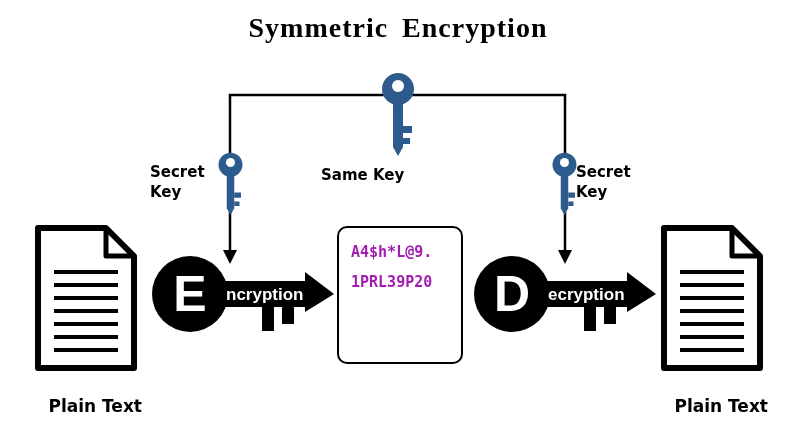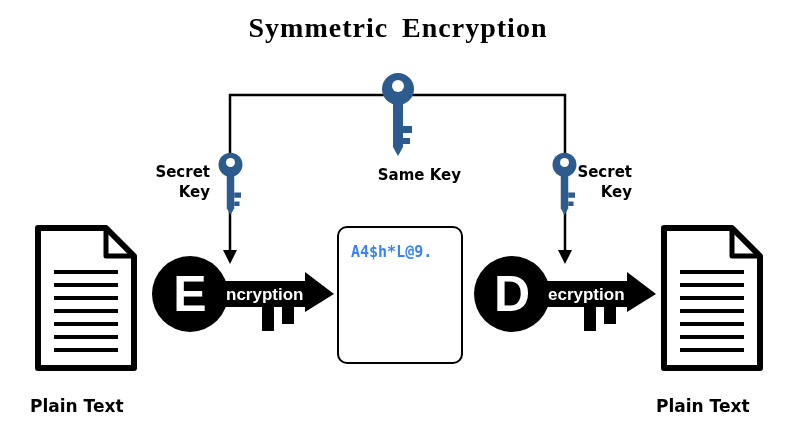--- a/index.html
+++ b/index.html
@@ -31,21 +31,21 @@
   .key-center { left: 376px; top: 72px; }
   .key-left   { left: 214px; top: 152px; }
   .key-right  { left: 548px; top: 152px; }
 
   .label {
     position: absolute;
     z-index: 3;
     font-weight: 700;
     font-size: 15px;
     line-height: 20px;
-    text-align: right;
+    text-align: left;
     color: #000;
   }
   .same-key    { left: 321px; top: 165px; width: 140px; }
   .secret-left { left: 150px; top: 162px; width: 60px; }
   .secret-right{ left: 576px; top: 162px; width: 56px; }
 
   .doc-left  { left: 30px;  top: 222px; }
   .doc-right { left: 656px; top: 222px; }
 
   .enc { left: 150px; top: 252px; }
@@ -61,28 +61,28 @@
     background: #fff;
     z-index: 2;
     padding: 9px 0 0 12px;
   }
   .cipher-line {
     font-family: "DejaVu Sans Mono", "Liberation Mono", monospace;
     font-weight: 700;
     font-size: 15px;
     line-height: 30px;
     white-space: nowrap;
-    color: #3b82f6;
+    color: #a21caf;
   }
   .caption {
     position: absolute;
     top: 396px;
     font-weight: 700;
     font-size: 17px;
-    text-align: left;
+    text-align: right;
     color: #000;
     z-index: 3;
   }
   .cap-left   { left: 30px;  width: 112px; }
   .cap-center { left: 332px; width: 132px; }
   .cap-right  { left: 656px; width: 112px; }
 </style>
 </head>
 <body>
 
@@ -161,18 +161,19 @@
   </svg>
 
   <svg class="cipherkey dec" width="190" height="86" viewBox="0 0 190 86">
     <use href="#cipherkey-shape" fill="#000000"></use>
     <text x="40" y="59" text-anchor="middle" font-size="50" font-weight="bold" fill="#ffffff" font-family="Liberation Sans, sans-serif">D</text>
     <text x="76" y="48" font-size="17" font-weight="bold" fill="#ffffff" font-family="Liberation Sans, sans-serif">ecryption</text>
   </svg>
 
   <div class="cipher-box">
     <div class="cipher-line">A4$h*L@9.</div>
+    <div class="cipher-line">1PRL39P20</div>
   </div>
 
   <div class="caption cap-left">Plain Text</div>
   <div class="caption cap-right">Plain Text</div>
 
 </div>
 
 </body></html>

